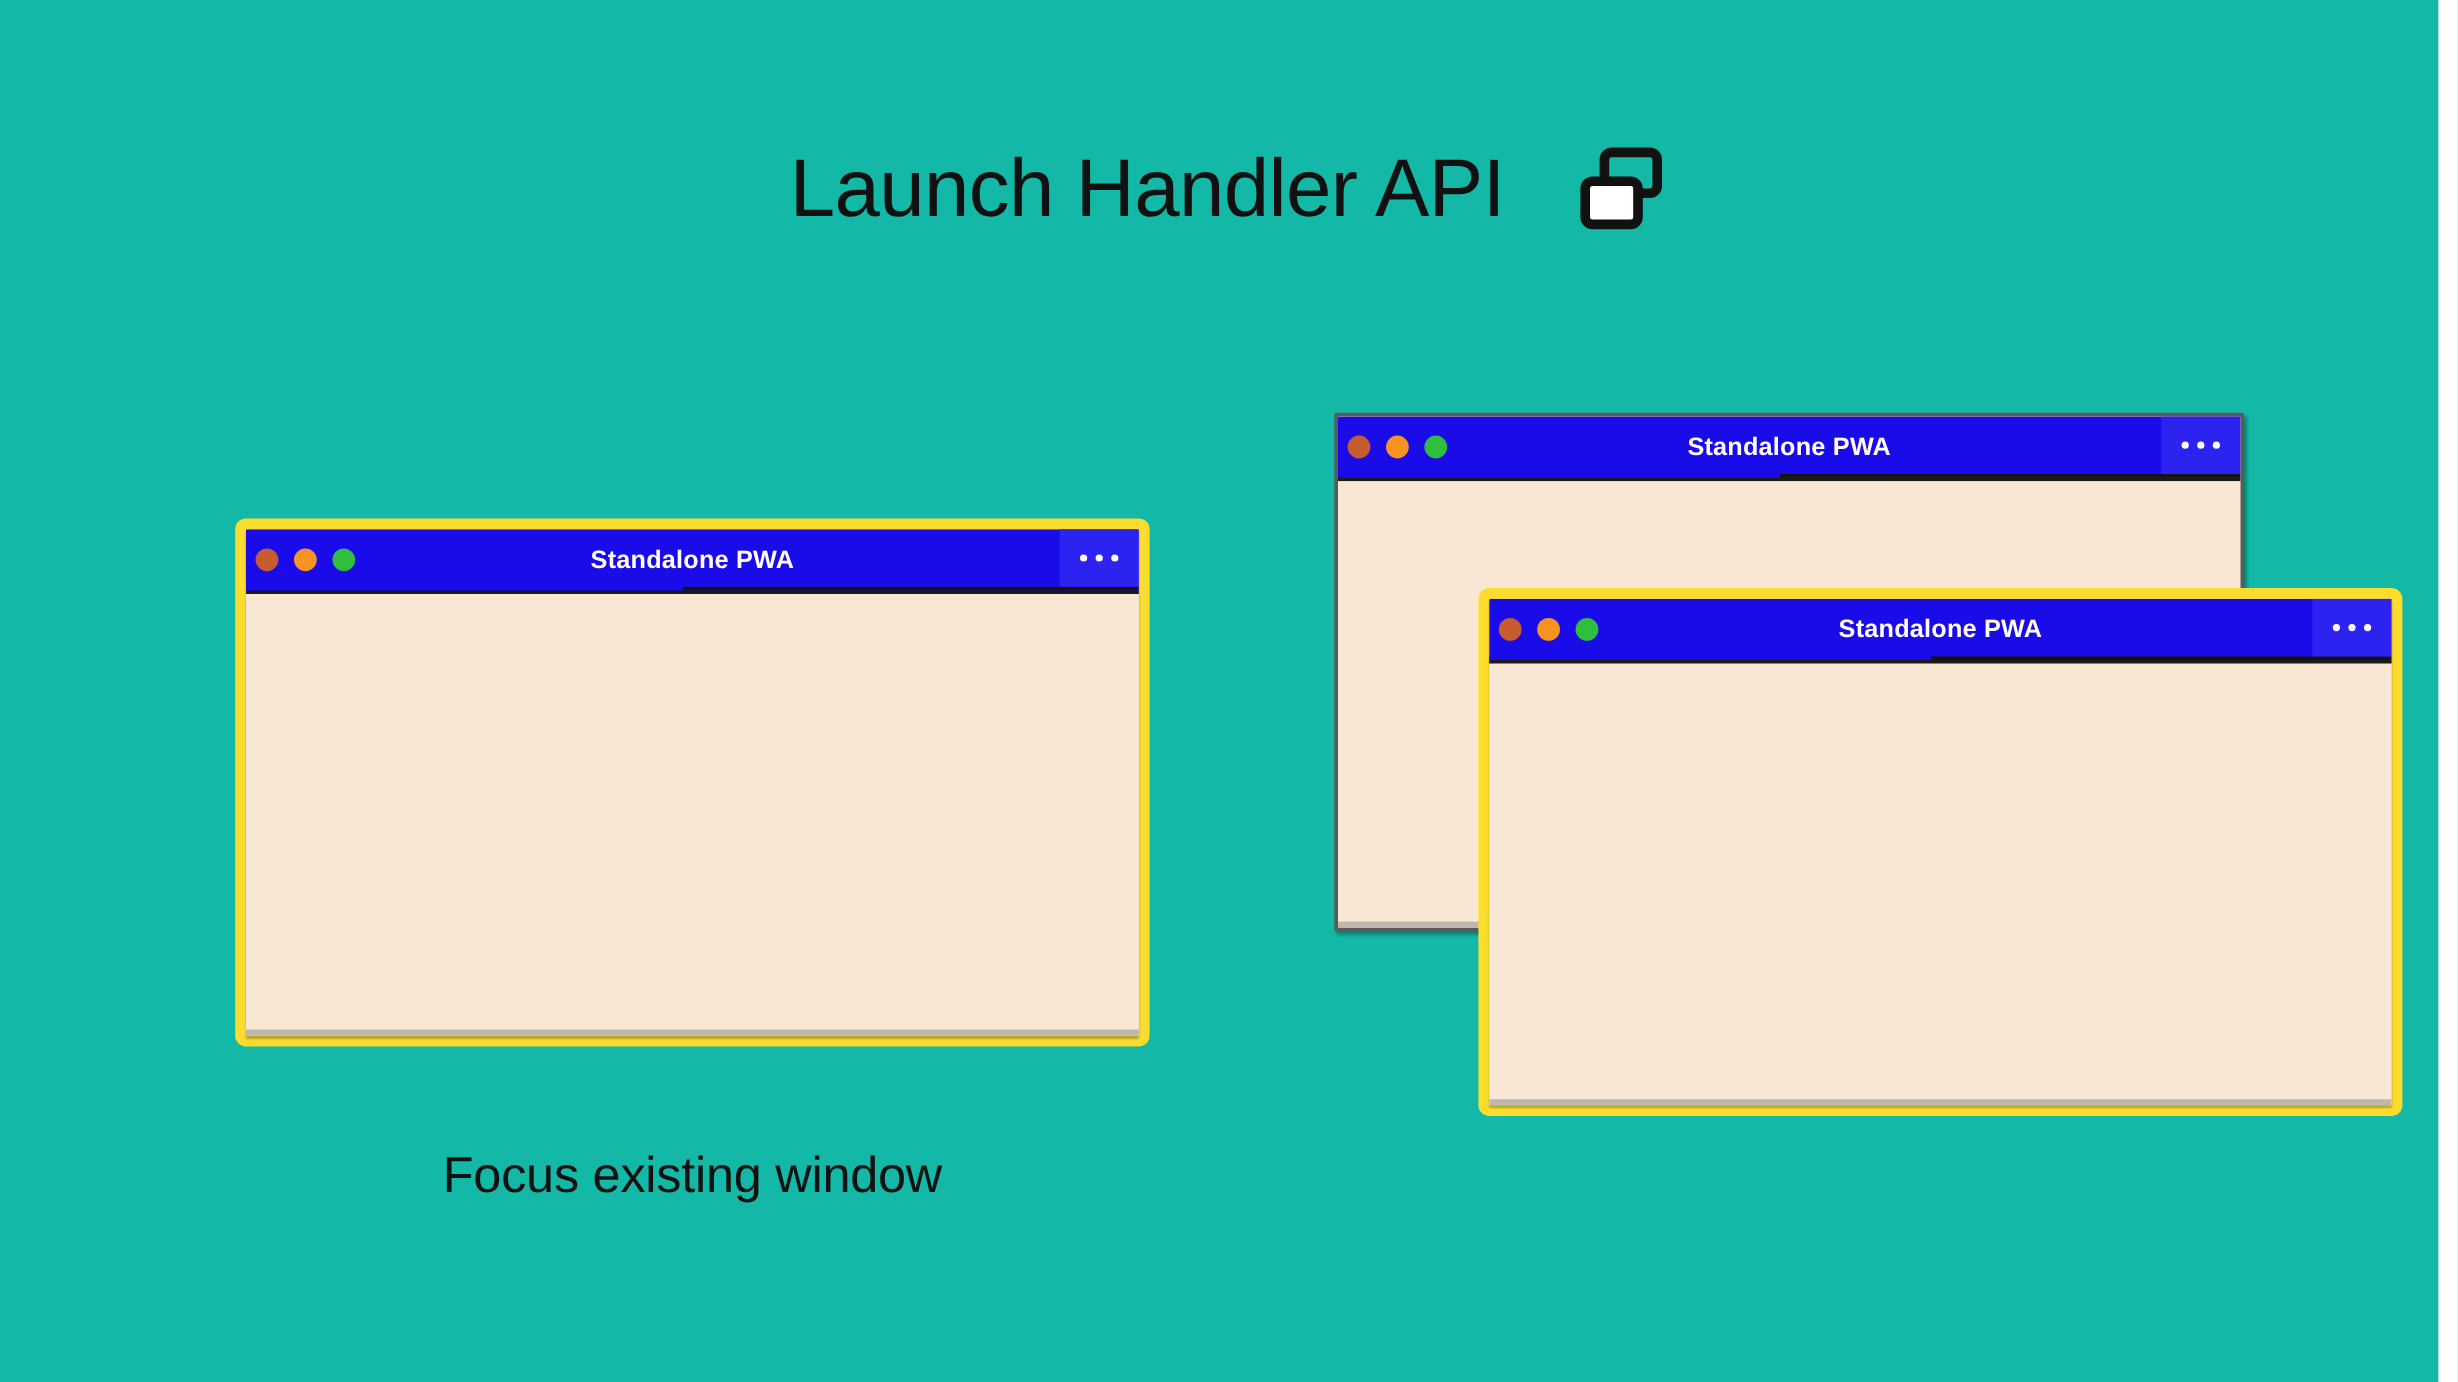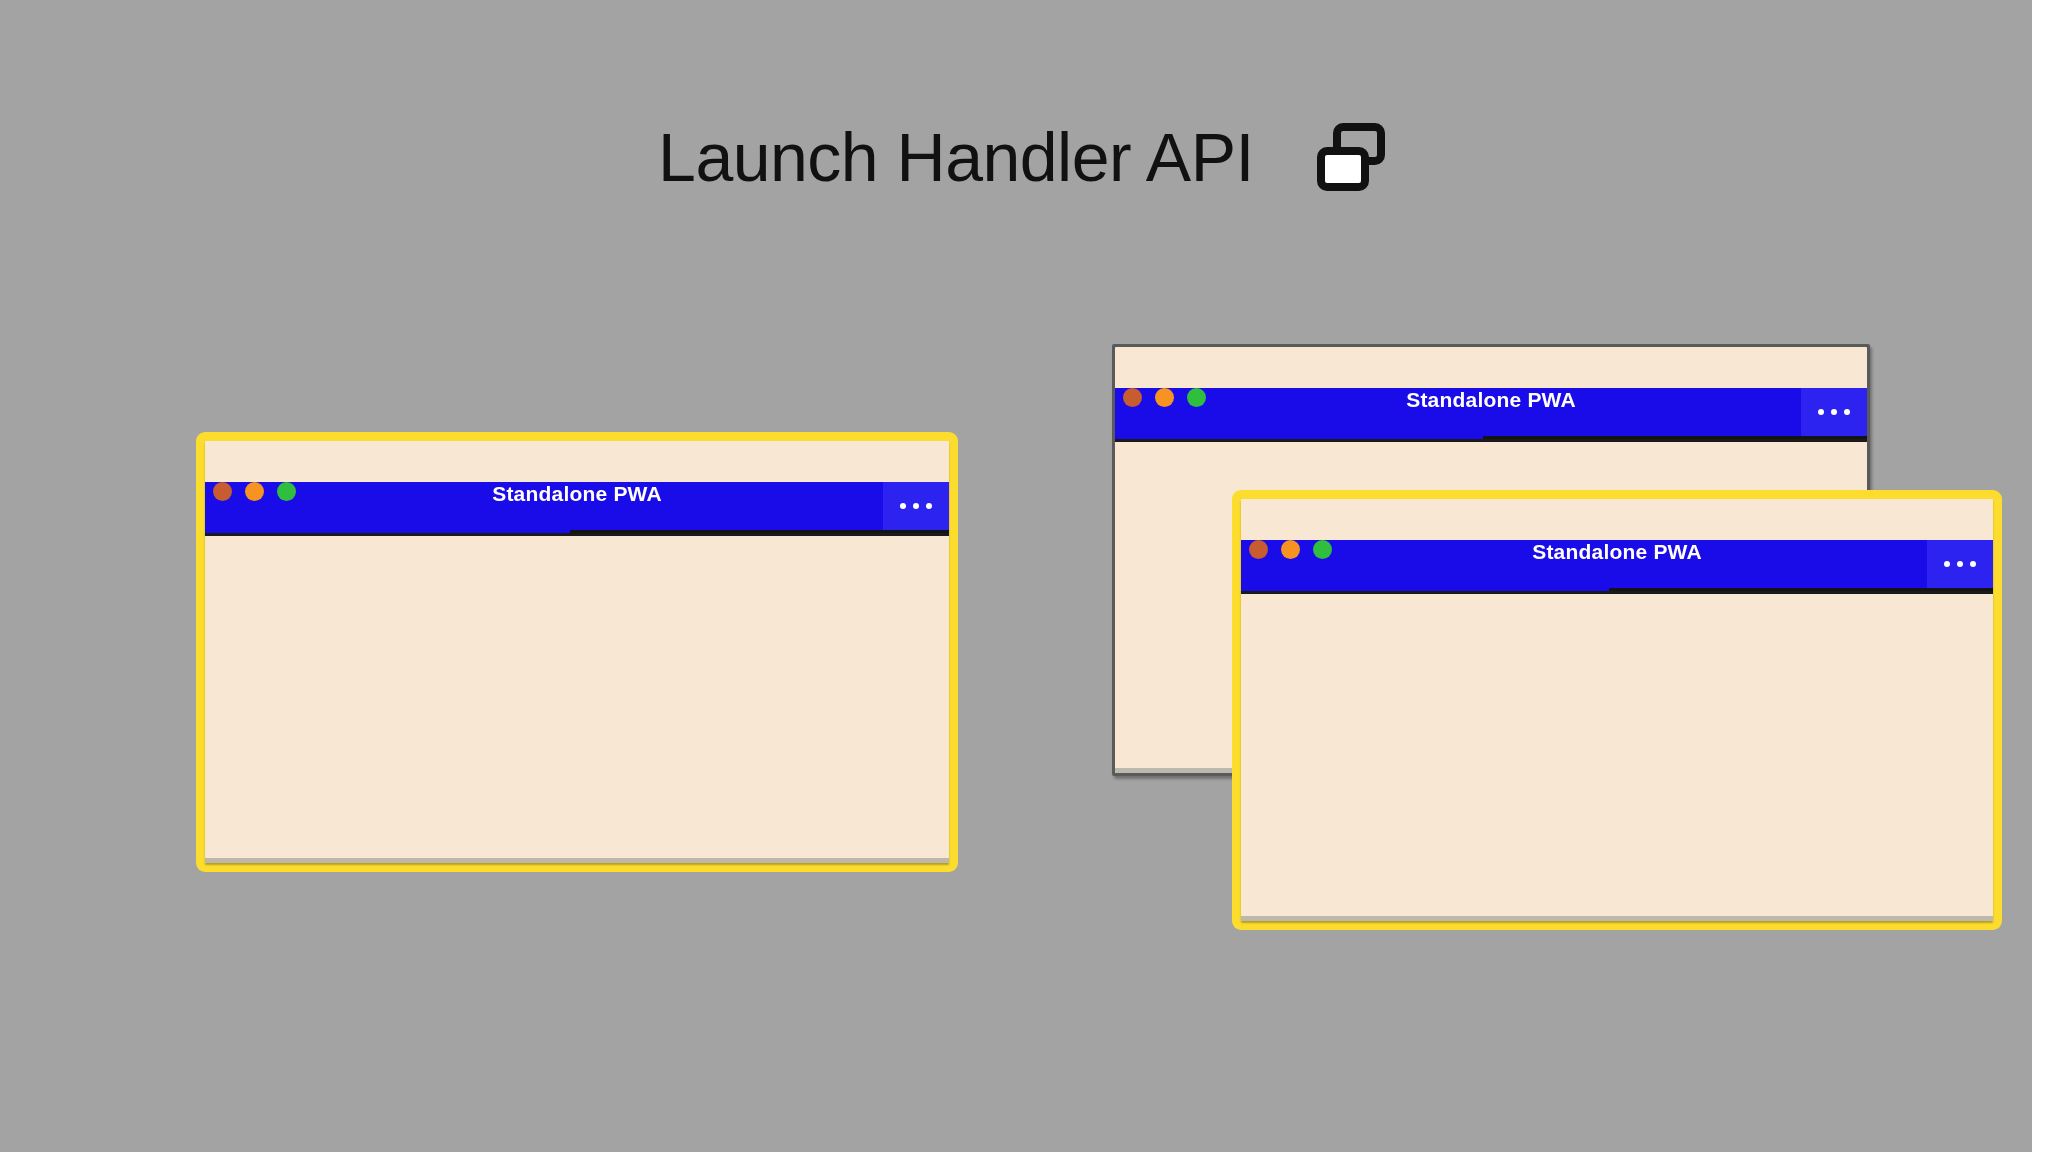--- a/index.html
+++ b/index.html
@@ -7,21 +7,21 @@
     width: 2048px;
     height: 1152px;
     background: #ffffff;
     font-family: "Liberation Sans", sans-serif;
     overflow: hidden;
   }
   #stage {
     position: relative;
     width: 2032px;
     height: 1152px;
-    background: #a3a3a3;
+    background: #14b8a6;
   }
 
   
   .header {
     position: absolute;
     left: 0;
     top: 118px;
     width: 2048px;
     display: flex;
     align-items: center;
@@ -71,24 +71,23 @@
   .window.highlighted .win-inner {
     box-shadow: 0 2px 2px rgba(0,0,0,0.28);
   }
 
   .titlebar {
     position: relative;
     flex: none;
     height: 54px;
     background: #1a0ce8;
     display: flex;
-    align-items: flex-start;
+    align-items: center;
     padding-left: 8px;
     border-bottom: 3px solid #1a1a1a;
-    margin-top: 41px;
   }
   .titlebar::after {
     content: "";
     position: absolute;
     left: 0; right: 0; bottom: 0;
     height: 3px;
     background: linear-gradient(90deg, #1a0ce8 0%, #1a0ce8 49%, #141414 49%, #141414 100%);
   }
   .traffic {
     display: flex;
@@ -230,14 +229,15 @@
         <div class="menu-btn">
           <span class="mdot"></span>
           <span class="mdot"></span>
           <span class="mdot"></span>
         </div>
       </div>
       <div class="win-body"></div>
     </div>
   </div>
 
+  <div class="caption" id="caption-focus">Focus existing window</div>
 
 </div>
 
 </body></html>

